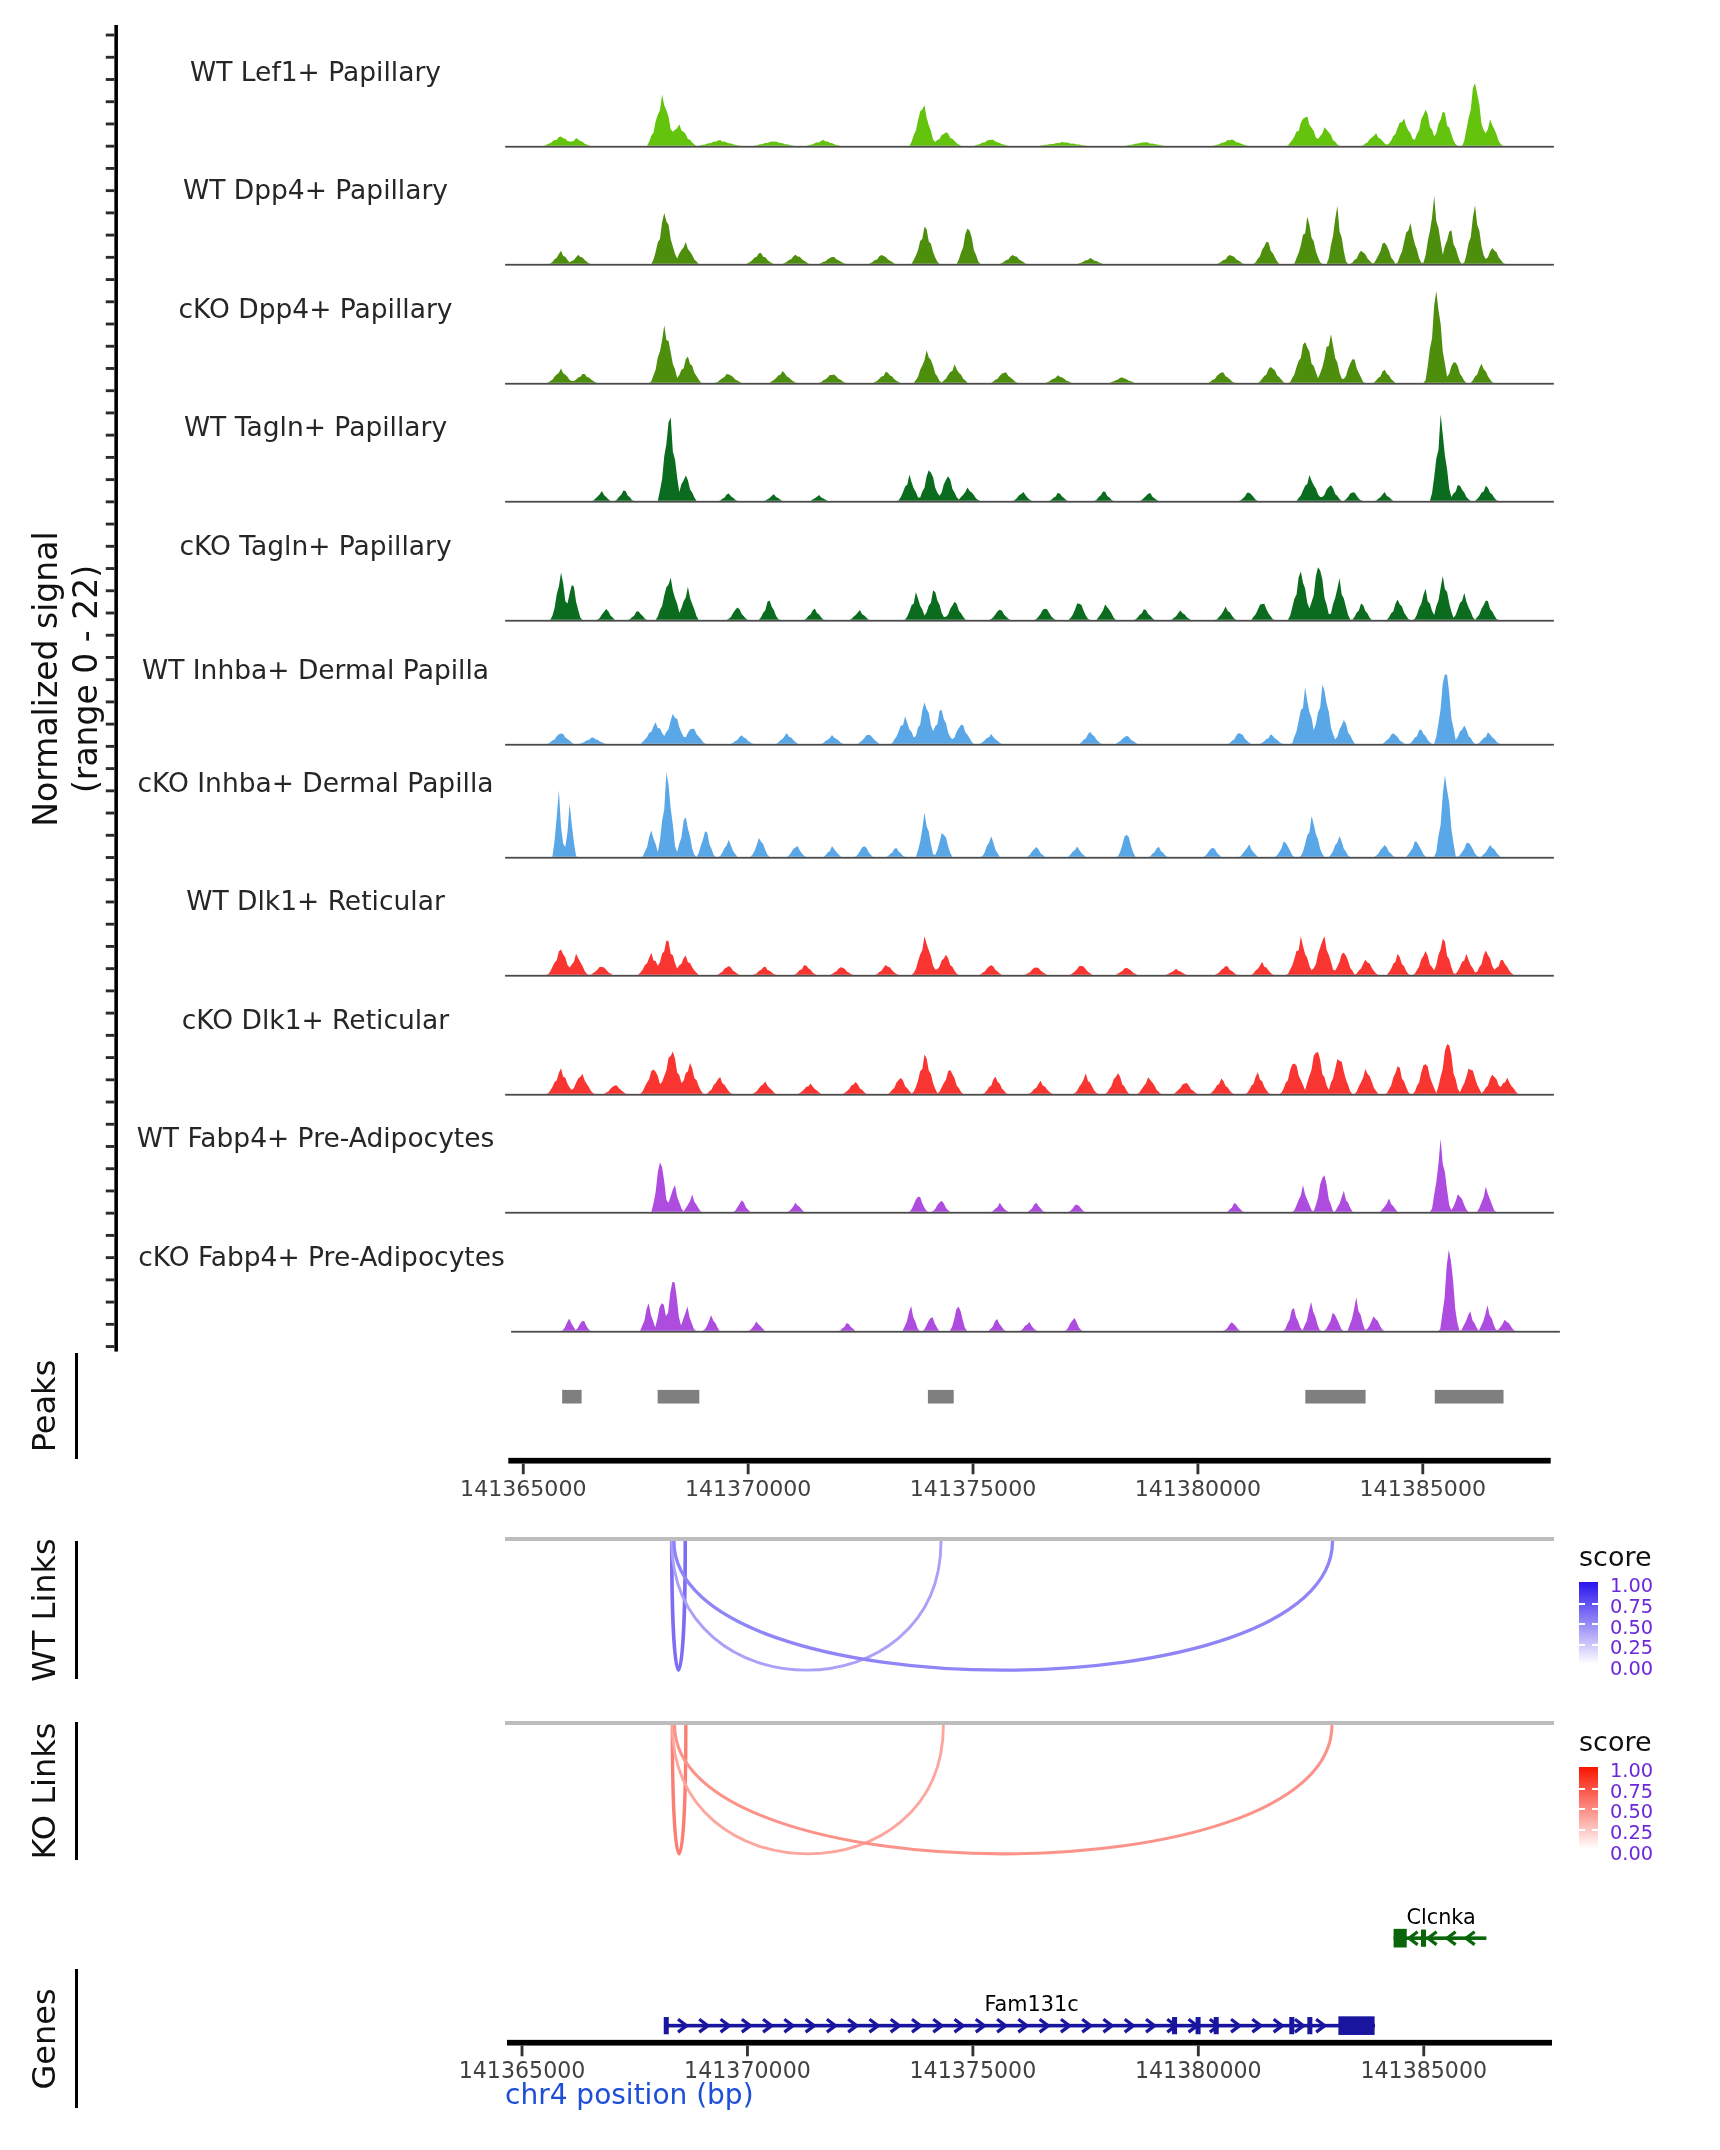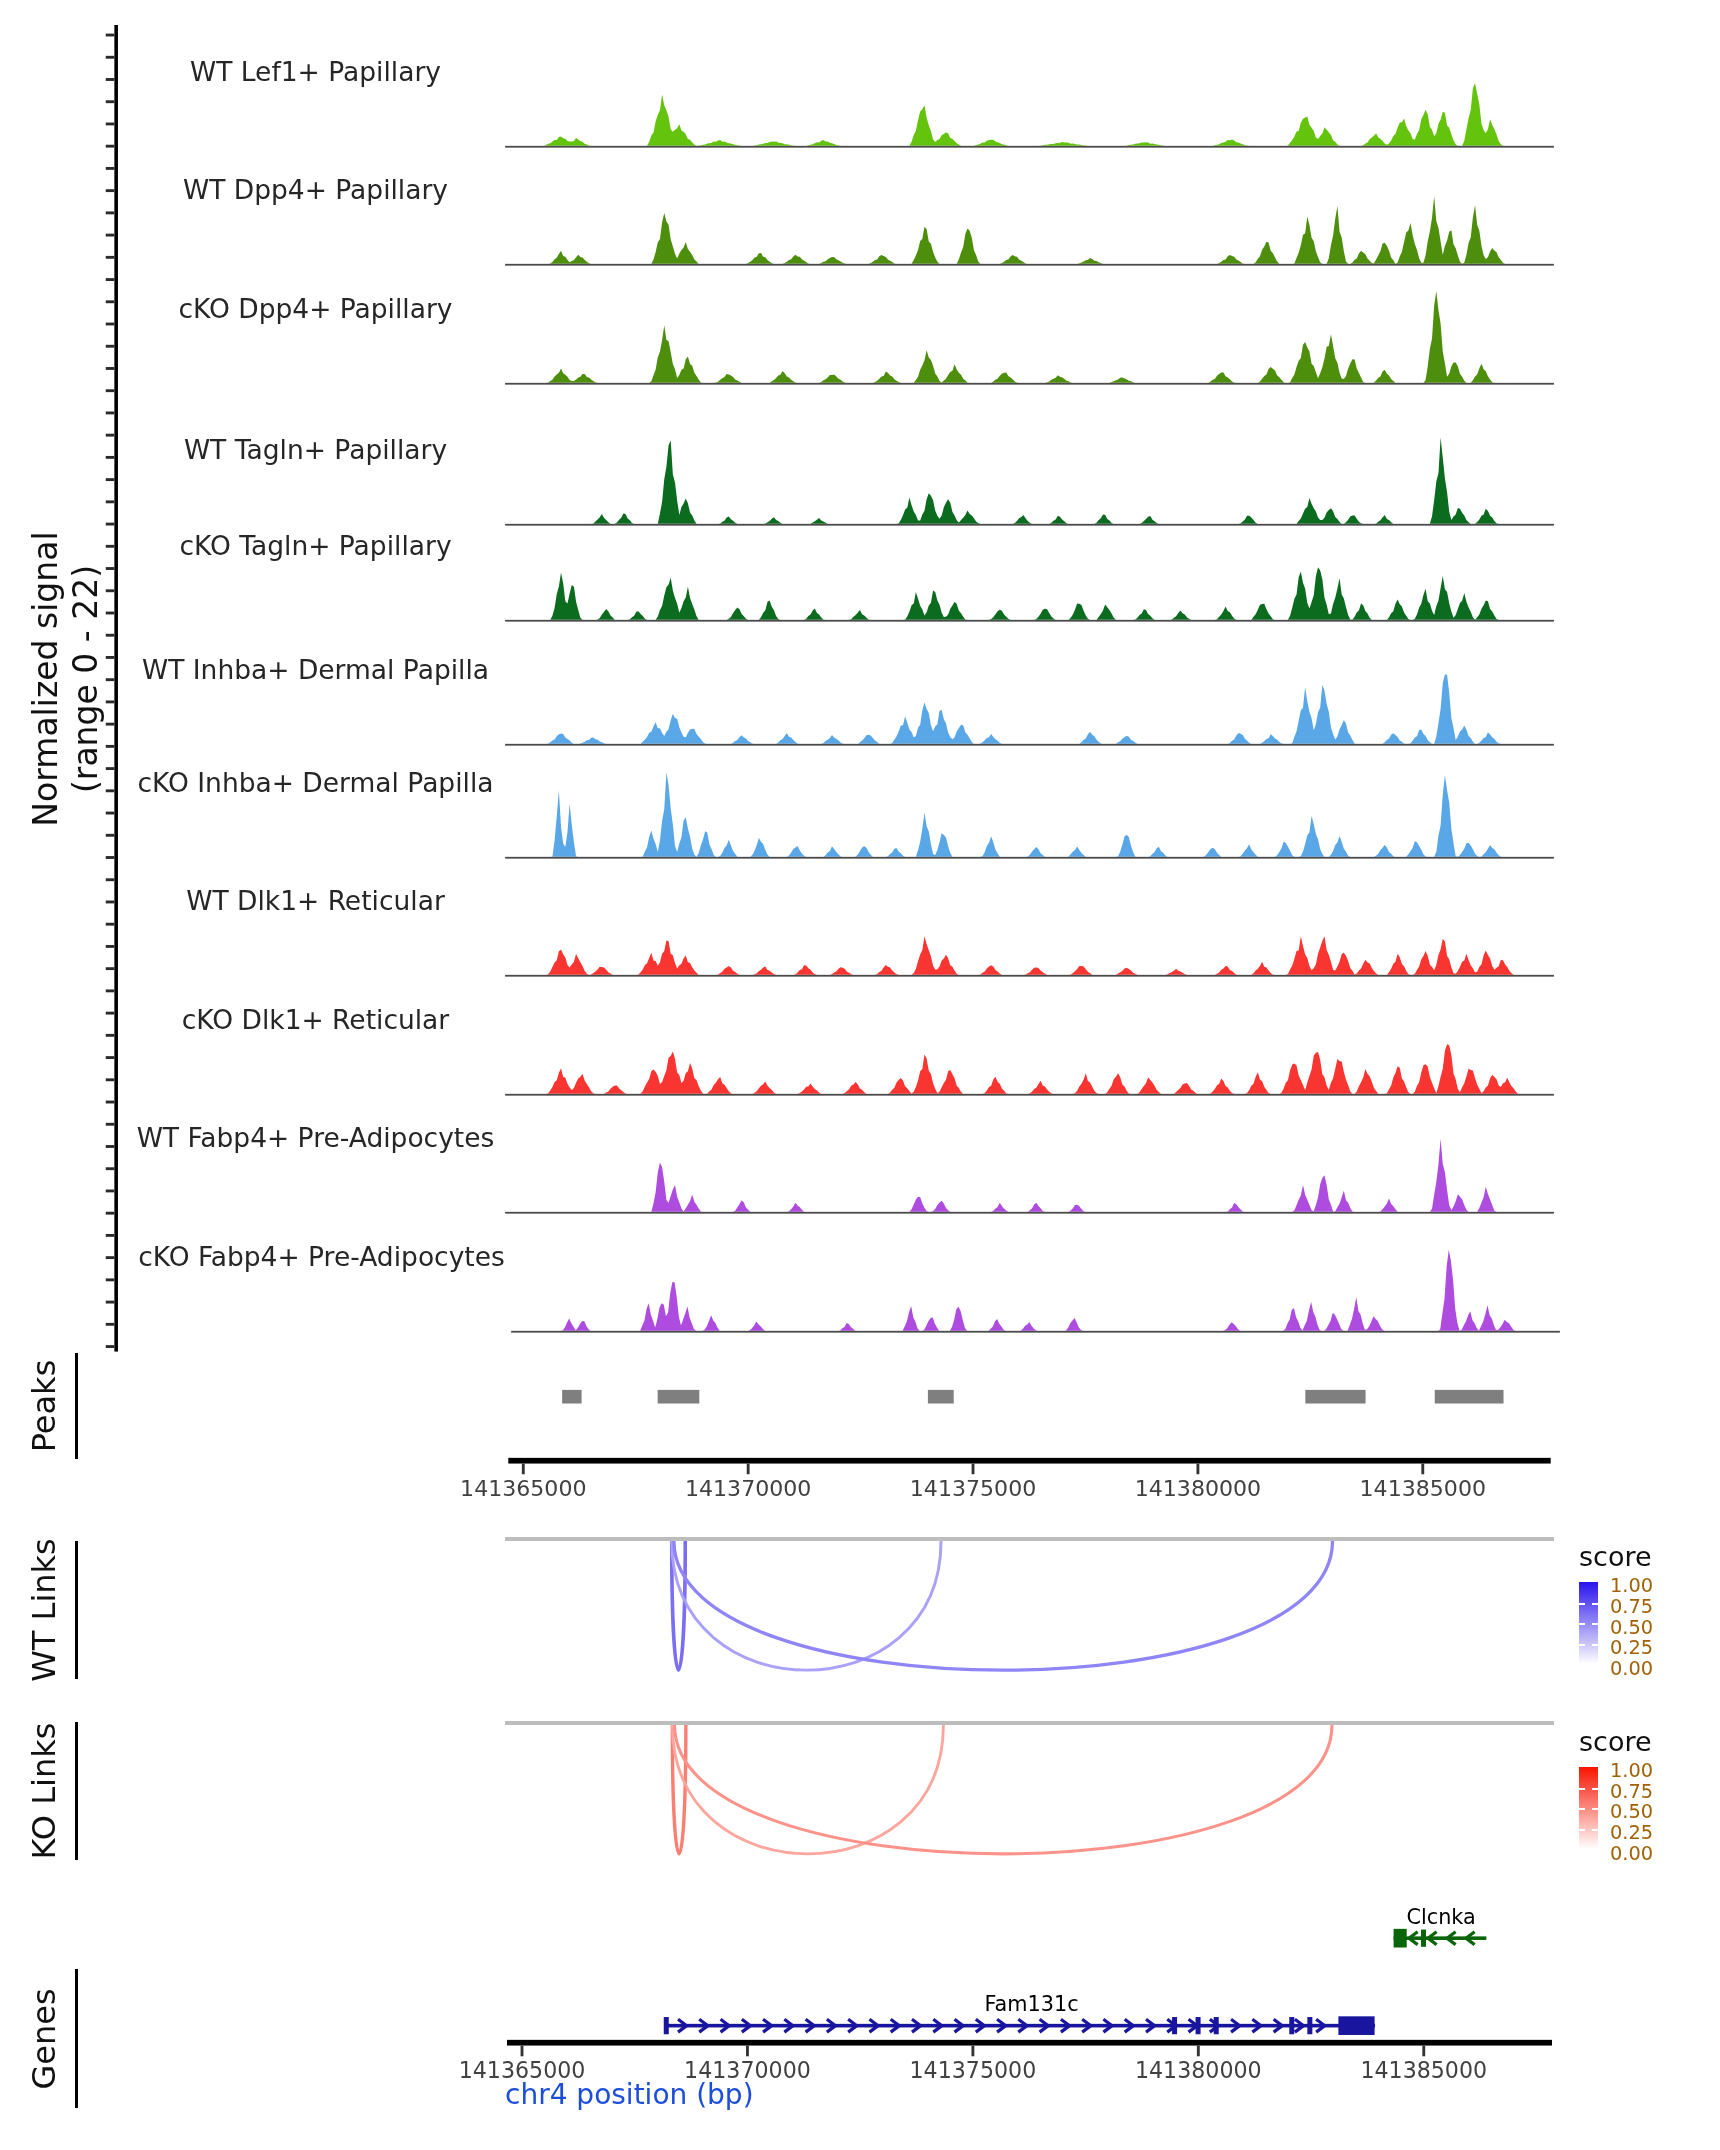--- a/index.html
+++ b/index.html
@@ -7,21 +7,21 @@
           font-family:"DejaVu Sans","Liberation Sans",sans-serif;}
   .abs{position:absolute;}
   .rot{transform:rotate(-90deg);text-align:center;white-space:nowrap;}
   .ylab{font-size:33px;color:#111;line-height:40px;}
   .seclab{font-size:32px;color:#111;}
   .tracklab{font-size:26.5px;color:#262626;text-align:center;}
   .bracket{width:2.9px;background:#000;}
   .grayline{height:4.3px;background:#bdbdbd;}
   .legend-title{font-size:27px;color:#111;}
   .legend-bar{width:18.6px;position:absolute;}
-  .legend-label{font-size:19.4px;color:#a16207;position:absolute;}
+  .legend-label{font-size:19.4px;color:#6d28d9;position:absolute;}
   .notch{position:absolute;width:5.7px;height:2.2px;background:#fff;}
   .axis-title{font-size:28px;color:#1d4ed8;text-align:left;}
   svg{display:block;overflow:visible;}
 </style>
 </head>
 <body>
 
 <div id="figure">
 
   <div class="abs rot ylab" style="left:-597px;top:639px;width:1326px;height:80px;">
@@ -108,21 +108,21 @@
           <rect x="0" y="163" width="1463" height="2.5" fill="#4a4a4a"></rect>
         </svg>
       </div>
       <div class="abs" style="left: 0px; top: 266px; width: 1721px; height: 119px;">
         <div class="abs tracklab" style="left: 129px; top: 27px; width: 373px;">cKO Dpp4+ Papillary</div>
         <svg width="1049" height="119" style="position: absolute; left: 505px; top: 0px;" viewBox="0 0 1463 166">
           <path d="M0,163 L0,163.0 L3,163.0 L6,163.0 L9,163.0 L12,163.0 L15,163.0 L18,163.0 L21,163.0 L24,163.0 L27,163.0 L30,163.0 L33,163.0 L36,163.0 L39,163.0 L42,163.0 L45,163.0 L48,163.0 L51,163.0 L54,163.0 L57,163.0 L60,162.5 L63,160.3 L66,158.6 L69,154.2 L72,151.4 L75,148.8 L78,143.0 L81,149.6 L84,151.6 L87,154.6 L90,158.9 L93,160.5 L96,160.3 L99,158.5 L102,155.4 L105,154.5 L108,150.6 L111,150.5 L114,155.0 L117,155.6 L120,158.5 L123,160.5 L126,162.1 L129,163.0 L132,163.0 L135,163.0 L138,163.0 L141,163.0 L144,163.0 L147,163.0 L150,163.0 L153,163.0 L156,163.0 L159,163.0 L162,163.0 L165,163.0 L168,163.0 L171,163.0 L174,163.0 L177,163.0 L180,163.0 L183,163.0 L186,163.0 L189,163.0 L192,163.0 L195,163.0 L198,163.0 L201,163.0 L204,160.9 L207,152.3 L210,144.3 L213,127.4 L216,119.2 L219,103.5 L222,82.5 L225,103.4 L228,104.5 L231,120.3 L234,136.8 L237,144.2 L240,156.1 L243,152.1 L246,144.7 L249,143.0 L252,130.2 L255,126.1 L258,136.6 L261,139.3 L264,148.8 L267,153.6 L270,158.5 L273,162.6 L276,163.0 L279,163.0 L282,163.0 L285,163.0 L288,163.0 L291,163.0 L294,162.5 L297,161.3 L300,158.7 L303,156.7 L306,154.9 L309,150.8 L312,151.3 L315,152.7 L318,154.9 L321,158.5 L324,159.6 L327,161.6 L330,162.9 L333,163.0 L336,163.0 L339,163.0 L342,163.0 L345,163.0 L348,163.0 L351,163.0 L354,163.0 L357,163.0 L360,163.0 L363,163.0 L366,163.0 L369,162.7 L372,160.9 L375,158.9 L378,156.4 L381,152.6 L384,151.8 L387,146.5 L390,149.5 L393,154.3 L396,155.4 L399,158.7 L402,160.9 L405,162.6 L408,163.0 L411,163.0 L414,163.0 L417,163.0 L420,163.0 L423,163.0 L426,163.0 L429,163.0 L432,163.0 L435,163.0 L438,162.9 L441,161.7 L444,159.5 L447,157.9 L450,155.4 L453,152.1 L456,152.1 L459,151.2 L462,154.2 L465,157.4 L468,158.7 L471,161.1 L474,162.5 L477,163.0 L480,163.0 L483,163.0 L486,163.0 L489,163.0 L492,163.0 L495,163.0 L498,163.0 L501,163.0 L504,163.0 L507,163.0 L510,163.0 L513,163.0 L516,161.7 L519,160.0 L522,157.2 L525,154.0 L528,153.5 L531,147.4 L534,148.8 L537,152.6 L540,154.2 L543,158.0 L546,159.9 L549,161.9 L552,163.0 L555,163.0 L558,163.0 L561,163.0 L564,163.0 L567,163.0 L570,163.0 L573,159.0 L576,154.6 L579,144.9 L582,138.8 L585,131.5 L588,117.6 L591,127.6 L594,131.1 L597,139.3 L600,150.1 L603,154.2 L606,160.5 L609,162.5 L612,159.6 L615,157.3 L618,152.2 L621,147.7 L624,146.2 L627,137.0 L630,144.4 L633,148.8 L636,151.8 L639,157.3 L642,159.7 L645,162.5 L648,163.0 L651,163.0 L654,163.0 L657,163.0 L660,163.0 L663,163.0 L666,163.0 L669,163.0 L672,163.0 L675,163.0 L678,162.9 L681,161.2 L684,158.7 L687,157.4 L690,153.1 L693,150.3 L696,148.9 L699,148.6 L702,153.4 L705,155.7 L708,158.0 L711,161.0 L714,162.5 L717,163.0 L720,163.0 L723,163.0 L726,163.0 L729,163.0 L732,163.0 L735,163.0 L738,163.0 L741,163.0 L744,163.0 L747,163.0 L750,163.0 L753,163.0 L756,162.1 L759,161.1 L762,158.8 L765,157.2 L768,155.8 L771,152.3 L774,154.4 L777,155.6 L780,157.3 L783,160.0 L786,160.9 L789,162.4 L792,163.0 L795,163.0 L798,163.0 L801,163.0 L804,163.0 L807,163.0 L810,163.0 L813,163.0 L816,163.0 L819,163.0 L822,163.0 L825,163.0 L828,163.0 L831,163.0 L834,163.0 L837,163.0 L840,163.0 L843,162.7 L846,161.9 L849,160.6 L852,159.2 L855,158.5 L858,155.8 L861,155.5 L864,157.0 L867,158.0 L870,160.2 L873,160.9 L876,162.1 L879,162.9 L882,163.0 L885,163.0 L888,163.0 L891,163.0 L894,163.0 L897,163.0 L900,163.0 L903,163.0 L906,163.0 L909,163.0 L912,163.0 L915,163.0 L918,163.0 L921,163.0 L924,163.0 L927,163.0 L930,163.0 L933,163.0 L936,163.0 L939,163.0 L942,163.0 L945,163.0 L948,163.0 L951,163.0 L954,163.0 L957,163.0 L960,163.0 L963,163.0 L966,163.0 L969,163.0 L972,163.0 L975,163.0 L978,163.0 L981,162.8 L984,161.2 L987,158.7 L990,157.5 L993,153.0 L996,150.6 L999,148.4 L1002,148.6 L1005,153.7 L1008,155.5 L1011,158.0 L1014,161.0 L1017,162.5 L1020,163.0 L1023,163.0 L1026,163.0 L1029,163.0 L1032,163.0 L1035,163.0 L1038,163.0 L1041,163.0 L1044,163.0 L1047,163.0 L1050,163.0 L1053,161.0 L1056,157.3 L1059,153.3 L1062,151.4 L1065,143.7 L1068,140.9 L1071,143.2 L1074,145.8 L1077,152.8 L1080,155.1 L1083,158.8 L1086,162.0 L1089,163.0 L1092,163.0 L1095,162.1 L1098,156.2 L1101,151.5 L1104,140.9 L1107,132.1 L1110,128.3 L1113,110.0 L1116,106.0 L1119,113.6 L1122,119.4 L1125,136.2 L1128,139.6 L1131,148.3 L1134,156.6 L1137,149.6 L1140,141.4 L1143,129.0 L1146,112.6 L1149,111.5 L1152,95.1 L1155,111.1 L1158,128.8 L1161,135.0 L1164,148.8 L1167,157.1 L1170,157.8 L1173,153.5 L1176,143.1 L1179,135.5 L1182,130.1 L1185,130.6 L1188,143.1 L1191,149.3 L1194,155.7 L1197,161.8 L1200,163.0 L1203,163.0 L1206,163.0 L1209,163.0 L1212,162.5 L1215,159.7 L1218,155.9 L1221,154.3 L1224,147.3 L1227,144.8 L1230,150.2 L1233,152.6 L1236,157.7 L1239,160.4 L1242,162.8 L1245,163.0 L1248,163.0 L1251,163.0 L1254,163.0 L1257,163.0 L1260,163.0 L1263,163.0 L1266,163.0 L1269,163.0 L1272,163.0 L1275,163.0 L1278,163.0 L1281,163.0 L1284,159.2 L1287,139.9 L1290,115.4 L1293,101.2 L1296,55.1 L1299,35.0 L1302,61.6 L1305,80.5 L1308,119.1 L1311,135.9 L1314,154.6 L1317,150.4 L1320,139.7 L1323,134.6 L1326,134.5 L1329,139.7 L1332,150.4 L1335,154.6 L1338,160.2 L1341,163.0 L1344,163.0 L1347,162.8 L1350,159.4 L1353,154.1 L1356,151.3 L1359,142.5 L1362,136.3 L1365,144.1 L1368,146.7 L1371,153.9 L1374,158.3 L1377,162.0 L1380,163.0 L1383,163.0 L1386,163.0 L1389,163.0 L1392,163.0 L1395,163.0 L1398,163.0 L1401,163.0 L1404,163.0 L1407,163.0 L1410,163.0 L1413,163.0 L1416,163.0 L1419,163.0 L1422,163.0 L1425,163.0 L1428,163.0 L1431,163.0 L1434,163.0 L1437,163.0 L1440,163.0 L1443,163.0 L1446,163.0 L1449,163.0 L1452,163.0 L1455,163.0 L1458,163.0 L1461,163.0 L1463,163 Z" fill="#4E8E0D" stroke="none"></path>
           <rect x="0" y="163" width="1463" height="2.5" fill="#4a4a4a"></rect>
         </svg>
       </div>
-      <div class="abs" style="left: 0px; top: 384px; width: 1721px; height: 119px; margin-top: 23px;">
+      <div class="abs" style="left: 0px; top: 384px; width: 1721px; height: 119px;">
         <div class="abs tracklab" style="left: 129px; top: 27px; width: 373px;">WT Tagln+ Papillary</div>
         <svg width="1049" height="119" style="position: absolute; left: 505px; top: 0px;" viewBox="0 0 1463 166">
           <path d="M0,163 L0,163.0 L3,163.0 L6,163.0 L9,163.0 L12,163.0 L15,163.0 L18,163.0 L21,163.0 L24,163.0 L27,163.0 L30,163.0 L33,163.0 L36,163.0 L39,163.0 L42,163.0 L45,163.0 L48,163.0 L51,163.0 L54,163.0 L57,163.0 L60,163.0 L63,163.0 L66,163.0 L69,163.0 L72,163.0 L75,163.0 L78,163.0 L81,163.0 L84,163.0 L87,163.0 L90,163.0 L93,163.0 L96,163.0 L99,163.0 L102,163.0 L105,163.0 L108,163.0 L111,163.0 L114,163.0 L117,163.0 L120,163.0 L123,162.5 L126,159.8 L129,156.9 L132,153.7 L135,149.1 L138,155.0 L141,157.5 L144,160.6 L147,162.9 L150,163.0 L153,163.0 L156,161.2 L159,157.2 L162,154.6 L165,148.4 L168,149.3 L171,155.5 L174,158.0 L177,161.7 L180,163.0 L183,163.0 L186,163.0 L189,163.0 L192,163.0 L195,163.0 L198,163.0 L201,163.0 L204,163.0 L207,163.0 L210,163.0 L213,162.9 L216,148.4 L219,132.6 L222,100.7 L225,83.2 L228,53.4 L231,46.8 L234,94.1 L237,105.4 L240,130.4 L243,150.5 L246,139.5 L249,134.5 L252,127.7 L255,134.3 L258,147.3 L261,151.3 L264,158.2 L267,162.9 L270,163.0 L273,163.0 L276,163.0 L279,163.0 L282,163.0 L285,163.0 L288,163.0 L291,163.0 L294,163.0 L297,163.0 L300,162.5 L303,160.2 L306,158.7 L309,154.3 L312,152.9 L315,156.6 L318,158.6 L321,161.5 L324,163.0 L327,163.0 L330,163.0 L333,163.0 L336,163.0 L339,163.0 L342,163.0 L345,163.0 L348,163.0 L351,163.0 L354,163.0 L357,163.0 L360,163.0 L363,162.6 L366,160.6 L369,159.0 L372,155.8 L375,153.7 L378,157.7 L381,159.1 L384,161.5 L387,163.0 L390,163.0 L393,163.0 L396,163.0 L399,163.0 L402,163.0 L405,163.0 L408,163.0 L411,163.0 L414,163.0 L417,163.0 L420,163.0 L423,163.0 L426,162.7 L429,161.1 L432,159.4 L435,157.2 L438,154.7 L441,158.4 L444,159.6 L447,161.6 L450,162.9 L453,163.0 L456,163.0 L459,163.0 L462,163.0 L465,163.0 L468,163.0 L471,163.0 L474,163.0 L477,163.0 L480,163.0 L483,163.0 L486,163.0 L489,163.0 L492,163.0 L495,163.0 L498,163.0 L501,163.0 L504,163.0 L507,163.0 L510,163.0 L513,163.0 L516,163.0 L519,163.0 L522,163.0 L525,163.0 L528,163.0 L531,163.0 L534,163.0 L537,163.0 L540,163.0 L543,163.0 L546,163.0 L549,162.1 L552,157.8 L555,151.0 L558,142.9 L561,140.6 L564,126.2 L567,136.9 L570,145.8 L573,150.7 L576,158.3 L579,158.5 L582,150.1 L585,144.8 L588,128.8 L591,120.3 L594,123.7 L597,130.2 L600,144.9 L603,151.7 L606,155.9 L609,151.3 L612,140.0 L615,133.7 L618,128.6 L621,133.7 L624,146.3 L627,151.2 L630,157.9 L633,161.2 L636,157.5 L639,154.4 L642,150.6 L645,144.3 L648,149.3 L651,151.2 L654,155.3 L657,159.6 L660,161.9 L663,163.0 L666,163.0 L669,163.0 L672,163.0 L675,163.0 L678,163.0 L681,163.0 L684,163.0 L687,163.0 L690,163.0 L693,163.0 L696,163.0 L699,163.0 L702,163.0 L705,163.0 L708,163.0 L711,161.9 L714,159.1 L717,155.2 L720,153.6 L723,150.8 L726,155.1 L729,159.1 L732,161.4 L735,163.0 L738,163.0 L741,163.0 L744,163.0 L747,163.0 L750,163.0 L753,163.0 L756,163.0 L759,163.0 L762,161.6 L765,158.7 L768,157.1 L771,151.7 L774,153.1 L777,157.0 L780,159.3 L783,162.1 L786,163.0 L789,163.0 L792,163.0 L795,163.0 L798,163.0 L801,163.0 L804,163.0 L807,163.0 L810,163.0 L813,163.0 L816,163.0 L819,163.0 L822,163.0 L825,161.5 L828,157.8 L831,155.3 L834,149.9 L837,150.2 L840,156.1 L843,158.3 L846,161.7 L849,163.0 L852,163.0 L855,163.0 L858,163.0 L861,163.0 L864,163.0 L867,163.0 L870,163.0 L873,163.0 L876,163.0 L879,163.0 L882,163.0 L885,163.0 L888,161.9 L891,158.9 L894,156.4 L897,153.0 L900,152.1 L903,157.2 L906,159.2 L909,161.8 L912,163.0 L915,163.0 L918,163.0 L921,163.0 L924,163.0 L927,163.0 L930,163.0 L933,163.0 L936,163.0 L939,163.0 L942,163.0 L945,163.0 L948,163.0 L951,163.0 L954,163.0 L957,163.0 L960,163.0 L963,163.0 L966,163.0 L969,163.0 L972,163.0 L975,163.0 L978,163.0 L981,163.0 L984,163.0 L987,163.0 L990,163.0 L993,163.0 L996,163.0 L999,163.0 L1002,163.0 L1005,163.0 L1008,163.0 L1011,163.0 L1014,163.0 L1017,163.0 L1020,163.0 L1023,163.0 L1026,162.2 L1029,159.7 L1032,156.8 L1035,151.8 L1038,151.7 L1041,154.3 L1044,157.7 L1047,161.3 L1050,163.0 L1053,163.0 L1056,163.0 L1059,163.0 L1062,163.0 L1065,163.0 L1068,163.0 L1071,163.0 L1074,163.0 L1077,163.0 L1080,163.0 L1083,163.0 L1086,163.0 L1089,163.0 L1092,163.0 L1095,163.0 L1098,163.0 L1101,163.0 L1104,162.7 L1107,158.9 L1110,155.5 L1113,148.4 L1116,142.1 L1119,139.6 L1122,126.8 L1125,135.1 L1128,141.3 L1131,145.7 L1134,154.0 L1137,157.5 L1140,157.6 L1143,154.4 L1146,147.0 L1149,143.6 L1152,141.4 L1155,145.5 L1158,153.5 L1161,156.3 L1164,160.5 L1167,163.0 L1170,163.0 L1173,160.7 L1176,157.3 L1179,152.6 L1182,151.2 L1185,151.4 L1188,155.9 L1191,159.9 L1194,162.3 L1197,163.0 L1200,163.0 L1203,163.0 L1206,163.0 L1209,163.0 L1212,163.0 L1215,162.6 L1218,160.1 L1221,157.9 L1224,154.1 L1227,150.6 L1230,156.3 L1233,157.8 L1236,160.9 L1239,162.9 L1242,163.0 L1245,163.0 L1248,163.0 L1251,163.0 L1254,163.0 L1257,163.0 L1260,163.0 L1263,163.0 L1266,163.0 L1269,163.0 L1272,163.0 L1275,163.0 L1278,163.0 L1281,163.0 L1284,163.0 L1287,163.0 L1290,163.0 L1293,152.4 L1296,130.0 L1299,104.0 L1302,91.9 L1305,42.7 L1308,70.9 L1311,99.8 L1314,118.8 L1317,146.2 L1320,157.5 L1323,152.7 L1326,150.0 L1329,140.9 L1332,141.8 L1335,147.4 L1338,151.2 L1341,157.5 L1344,160.6 L1347,163.0 L1350,163.0 L1353,163.0 L1356,160.5 L1359,157.0 L1362,151.8 L1365,149.9 L1368,141.9 L1371,145.0 L1374,151.8 L1377,154.2 L1380,159.0 L1383,162.0 L1386,163.0 L1389,163.0 L1392,163.0 L1395,163.0 L1398,163.0 L1401,163.0 L1404,163.0 L1407,163.0 L1410,163.0 L1413,163.0 L1416,163.0 L1419,163.0 L1422,163.0 L1425,163.0 L1428,163.0 L1431,163.0 L1434,163.0 L1437,163.0 L1440,163.0 L1443,163.0 L1446,163.0 L1449,163.0 L1452,163.0 L1455,163.0 L1458,163.0 L1461,163.0 L1463,163 Z" fill="#0B6B1E" stroke="none"></path>
           <rect x="0" y="163" width="1463" height="2.5" fill="#4a4a4a"></rect>
         </svg>
       </div>
       <div class="abs" style="left: 0px; top: 503px; width: 1721px; height: 119px;">
         <div class="abs tracklab" style="left: 129px; top: 27px; width: 373px;">cKO Tagln+ Papillary</div>
         <svg width="1049" height="119" style="position: absolute; left: 505px; top: 0px;" viewBox="0 0 1463 166">
           <path d="M0,163 L0,163.0 L3,163.0 L6,163.0 L9,163.0 L12,163.0 L15,163.0 L18,163.0 L21,163.0 L24,163.0 L27,163.0 L30,163.0 L33,163.0 L36,163.0 L39,163.0 L42,163.0 L45,163.0 L48,163.0 L51,163.0 L54,163.0 L57,163.0 L60,163.0 L63,163.0 L66,157.3 L69,146.6 L72,127.3 L75,116.6 L78,97.1 L81,112.1 L84,137.1 L87,140.3 L90,126.4 L93,114.4 L96,116.7 L99,137.8 L102,149.3 L105,160.1 L108,163.0 L111,163.0 L114,163.0 L117,163.0 L120,163.0 L123,163.0 L126,163.0 L129,162.6 L132,160.3 L135,155.5 L138,151.7 L141,148.0 L144,150.9 L147,156.8 L150,159.8 L153,162.7 L156,163.0 L159,163.0 L162,163.0 L165,163.0 L168,163.0 L171,163.0 L174,162.1 L177,159.3 L180,157.2 L183,151.7 L186,151.1 L189,155.0 L192,157.8 L195,161.4 L198,163.0 L201,163.0 L204,163.0 L207,163.0 L210,163.0 L213,158.5 L216,149.4 L219,143.7 L222,129.0 L225,117.5 L228,113.6 L231,104.1 L234,122.1 L237,132.4 L240,140.5 L243,153.0 L246,146.3 L249,137.2 L252,131.7 L255,116.9 L258,132.4 L261,140.9 L264,148.5 L267,158.0 L270,162.7 L273,163.0 L276,163.0 L279,163.0 L282,163.0 L285,163.0 L288,163.0 L291,163.0 L294,163.0 L297,163.0 L300,163.0 L303,163.0 L306,163.0 L309,163.0 L312,161.5 L315,159.0 L318,153.5 L321,149.2 L324,145.7 L327,148.2 L330,154.7 L333,158.1 L336,161.5 L339,163.0 L342,163.0 L345,163.0 L348,163.0 L351,163.0 L354,163.0 L357,159.5 L360,153.2 L363,149.5 L366,137.8 L369,135.9 L372,144.7 L375,149.7 L378,157.6 L381,161.9 L384,163.0 L387,163.0 L390,163.0 L393,163.0 L396,163.0 L399,163.0 L402,163.0 L405,163.0 L408,163.0 L411,163.0 L414,163.0 L417,163.0 L420,161.3 L423,157.7 L426,155.4 L429,149.9 L432,147.3 L435,153.6 L438,155.6 L441,159.7 L444,162.4 L447,163.0 L450,163.0 L453,163.0 L456,163.0 L459,163.0 L462,163.0 L465,163.0 L468,163.0 L471,163.0 L474,163.0 L477,163.0 L480,163.0 L483,161.8 L486,158.7 L489,156.3 L492,152.7 L495,149.4 L498,155.2 L501,156.9 L504,160.0 L507,162.4 L510,163.0 L513,163.0 L516,163.0 L519,163.0 L522,163.0 L525,163.0 L528,163.0 L531,163.0 L534,163.0 L537,163.0 L540,163.0 L543,163.0 L546,163.0 L549,163.0 L552,163.0 L555,163.0 L558,162.6 L561,158.2 L564,151.2 L567,142.6 L570,140.2 L573,124.2 L576,133.4 L579,143.4 L582,148.6 L585,157.0 L588,152.4 L591,143.1 L594,139.3 L597,121.9 L600,124.1 L603,135.9 L606,142.0 L609,153.2 L612,159.1 L615,158.6 L618,155.4 L621,147.6 L624,142.9 L627,137.6 L630,141.0 L633,150.2 L636,153.8 L639,158.6 L642,162.5 L645,163.0 L648,163.0 L651,163.0 L654,163.0 L657,163.0 L660,163.0 L663,163.0 L666,163.0 L669,163.0 L672,163.0 L675,163.0 L678,161.8 L681,159.5 L684,155.1 L687,151.0 L690,149.0 L693,150.2 L696,155.5 L699,158.8 L702,161.6 L705,163.0 L708,163.0 L711,163.0 L714,163.0 L717,163.0 L720,163.0 L723,163.0 L726,163.0 L729,163.0 L732,163.0 L735,163.0 L738,163.0 L741,161.7 L744,158.8 L747,154.4 L750,148.8 L753,147.6 L756,148.1 L759,153.5 L762,158.3 L765,161.2 L768,163.0 L771,163.0 L774,163.0 L777,163.0 L780,163.0 L783,163.0 L786,163.0 L789,160.1 L792,155.6 L795,148.5 L798,140.2 L801,140.6 L804,142.3 L807,150.4 L810,157.0 L813,161.4 L816,163.0 L819,163.0 L822,163.0 L825,162.7 L828,159.1 L831,154.7 L834,150.1 L837,141.7 L840,145.4 L843,149.1 L846,154.3 L849,160.0 L852,162.8 L855,163.0 L858,163.0 L861,163.0 L864,163.0 L867,163.0 L870,163.0 L873,163.0 L876,163.0 L879,162.6 L882,160.2 L885,156.2 L888,154.0 L891,148.1 L894,149.1 L897,155.0 L900,157.2 L903,160.9 L906,163.0 L909,163.0 L912,163.0 L915,163.0 L918,163.0 L921,163.0 L924,163.0 L927,163.0 L930,162.4 L933,159.9 L936,158.0 L939,153.5 L942,150.0 L945,153.7 L948,155.4 L951,159.2 L954,161.6 L957,163.0 L960,163.0 L963,163.0 L966,163.0 L969,163.0 L972,163.0 L975,163.0 L978,163.0 L981,163.0 L984,163.0 L987,163.0 L990,163.0 L993,162.3 L996,158.8 L999,155.6 L1002,150.5 L1005,144.4 L1008,150.6 L1011,152.3 L1014,157.2 L1017,161.0 L1020,163.0 L1023,163.0 L1026,163.0 L1029,163.0 L1032,163.0 L1035,163.0 L1038,163.0 L1041,162.7 L1044,158.8 L1047,155.2 L1050,148.9 L1053,142.0 L1056,141.0 L1059,140.7 L1062,148.3 L1065,154.2 L1068,158.1 L1071,162.3 L1074,163.0 L1077,163.0 L1080,163.0 L1083,163.0 L1086,163.0 L1089,163.0 L1092,163.0 L1095,157.4 L1098,146.2 L1101,133.6 L1104,127.7 L1107,103.7 L1110,95.5 L1113,111.1 L1116,119.7 L1119,139.0 L1122,147.0 L1125,138.2 L1128,128.6 L1131,101.8 L1134,89.7 L1137,94.3 L1140,106.4 L1143,132.0 L1146,141.9 L1149,155.3 L1152,154.0 L1155,141.0 L1158,132.2 L1161,119.3 L1164,104.8 L1167,127.8 L1170,133.3 L1173,145.4 L1176,156.4 L1179,162.6 L1182,162.5 L1185,158.6 L1188,152.8 L1191,150.0 L1194,140.3 L1197,142.6 L1200,150.7 L1203,154.3 L1206,159.9 L1209,163.0 L1212,163.0 L1215,163.0 L1218,163.0 L1221,163.0 L1224,163.0 L1227,163.0 L1230,162.9 L1233,159.3 L1236,153.7 L1239,150.9 L1242,140.7 L1245,134.7 L1248,141.1 L1251,144.5 L1254,152.9 L1257,157.4 L1260,161.7 L1263,163.0 L1266,163.0 L1269,161.3 L1272,155.6 L1275,146.0 L1278,140.5 L1281,128.2 L1284,119.6 L1287,137.1 L1290,140.1 L1293,150.2 L1296,156.2 L1299,143.8 L1302,136.0 L1305,118.7 L1308,102.0 L1311,120.3 L1314,124.1 L1317,139.9 L1320,151.5 L1323,159.9 L1326,156.2 L1329,148.0 L1332,139.5 L1335,136.3 L1338,125.6 L1341,137.6 L1344,145.9 L1347,151.7 L1350,159.3 L1353,163.0 L1356,159.3 L1359,155.6 L1362,147.5 L1365,142.8 L1368,136.1 L1371,137.2 L1374,147.9 L1377,151.4 L1380,157.1 L1383,161.8 L1386,163.0 L1389,163.0 L1392,163.0 L1395,163.0 L1398,163.0 L1401,163.0 L1404,163.0 L1407,163.0 L1410,163.0 L1413,163.0 L1416,163.0 L1419,163.0 L1422,163.0 L1425,163.0 L1428,163.0 L1431,163.0 L1434,163.0 L1437,163.0 L1440,163.0 L1443,163.0 L1446,163.0 L1449,163.0 L1452,163.0 L1455,163.0 L1458,163.0 L1461,163.0 L1463,163 Z" fill="#0B6B1E" stroke="none"></path>

